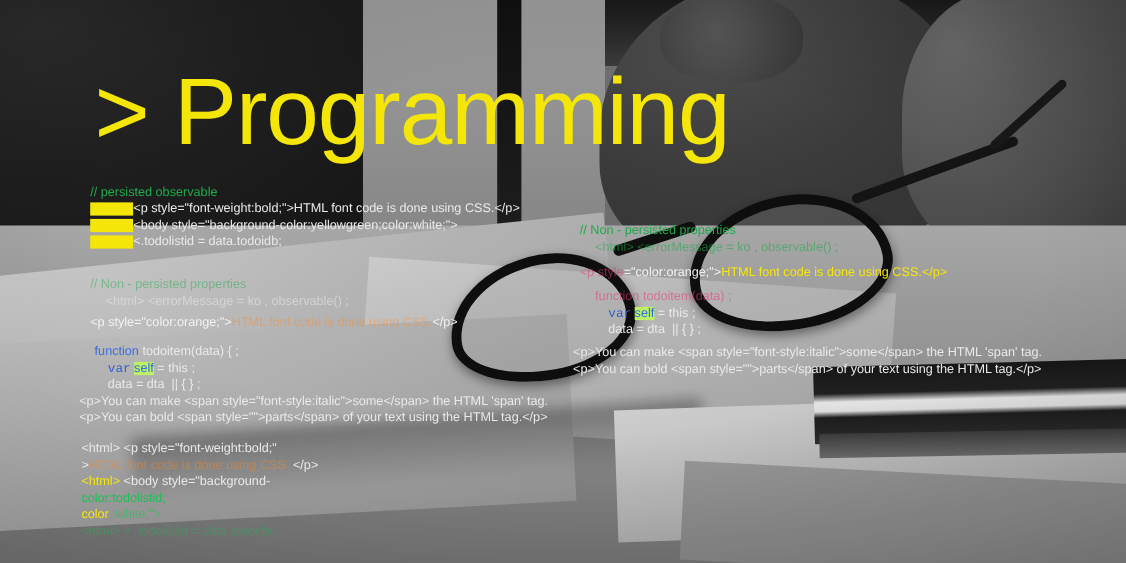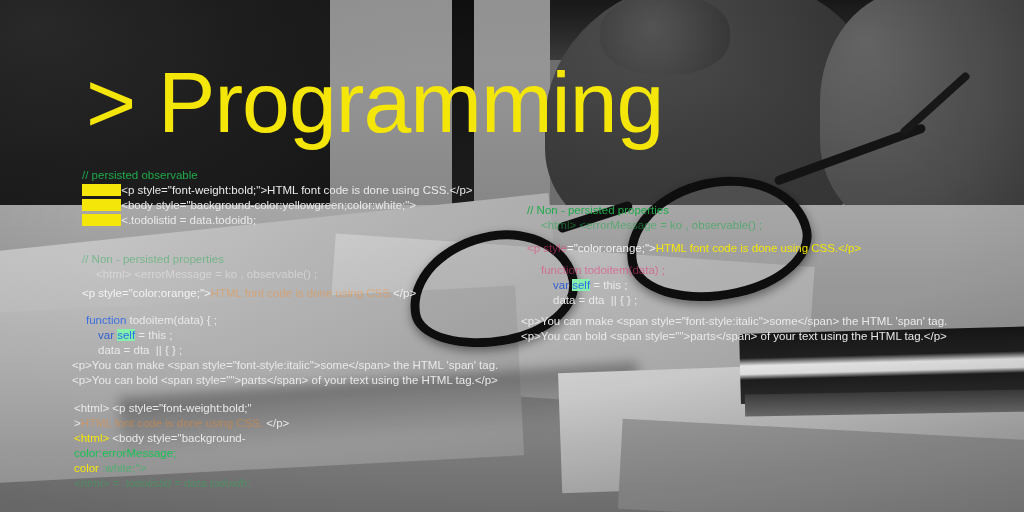--- a/index.html
+++ b/index.html
@@ -82,22 +82,22 @@
     letter-spacing:-1px;white-space:nowrap;
     font-family:"Liberation Sans","DejaVu Sans",sans-serif;
   }
 
   .code{position:absolute;font-size:11.5px;line-height:15px;white-space:pre;
         font-family:"Liberation Sans","DejaVu Sans",sans-serif;color:#e9e9e9;}
   .code .cmt{color:#1faa4b;}
   .code .cmt-dim{color:#1faa4b;opacity:.45;}
   .code .hl{background:#f5e60a;color:#f5e60a;padding:0 2px;}
   .code .kw{color:#3b6fe0;}
-  .code .kw2{color:#2f5fd0;}
-  .code .var{color:#2b6fe8;background:#86efac;}
+  .code .kw2{color:#2f5fd0;font-family:Liberation Mono, monospace;}
+  .code .var{color:#2b6fe8;background:#bef264;}
   .code .pink-dim{color:#e8387c;opacity:.55;}
   .code .org-dim{color:#ff8a1e;opacity:.42;}
   .code .yel{color:#f5e60a;margin-top:28px;}
   .code .wht{color:#f2f2f2;}
   .code .dim{opacity:.55;}
   .code .dimmer{opacity:.35;font-style:italic;}
   .code .grnb{color:#19c255;}
 
   .blk-l1{left:82px;top:168px;}
   .blk-l2{left:82px;top:252px;}
@@ -165,21 +165,21 @@
     <div class="code blk-l4"><span class="ind1"><span class="kw">function</span> <span>todoitem(data) { ;</span></span>
 <span class="ind2"><span class="kw2">var</span> <span class="var">self</span> <span>= this ;</span></span>
 <span class="ind2">data = dta  || { } ;</span></div>
 
     <div class="code blk-l5"><span>&lt;p&gt;You can make &lt;span style="font-style:italic"&gt;some&lt;/span&gt; the HTML 'span' tag.</span>
 <span>&lt;p&gt;You can bold &lt;span style=""&gt;parts&lt;/span&gt; of your text using the HTML tag.&lt;/p&gt;</span></div>
 
     <div class="code blk-l6"><span>&lt;html&gt; &lt;p style="font-weight:bold;"</span>
 <span>&gt;</span><span class="org-dim">HTML font code is done using CSS.</span> <span>&lt;/p&gt;</span>
 <span class="yel">&lt;html&gt;</span><span> &lt;body style="background-</span>
-<span class="grnb">color</span><span class="grnb">:errorMessage;</span>
+<span class="grnb">color</span><span class="grnb">:todolistid;</span>
 <span class="yel">color</span> <span class="grnb dim">:white;"&gt;</span>
 <span class="grnb dimmer">&lt;html&gt; = .todolistid = data.todoidb;</span></div>
 
     <div class="code blk-r1"><span class="cmt">// Non - persisted properties</span>
 <span class="cmt dim ind1">&lt;html&gt; &lt;errorMessage = ko , observable() ;</span></div>
 
     <div class="code blk-r2"><span class="pink-dim">&lt;p style</span><span class="wht">="color:orange;"&gt;</span><span class="yel">HTML font code is done using CSS.&lt;/p&gt;</span></div>
 
     <div class="code blk-r3"><span class="ind1 pink-dim">function todoitem(data) ;</span>
 <span class="ind2"><span class="kw2">var</span> <span class="var">self</span> <span>= this ;</span></span>

